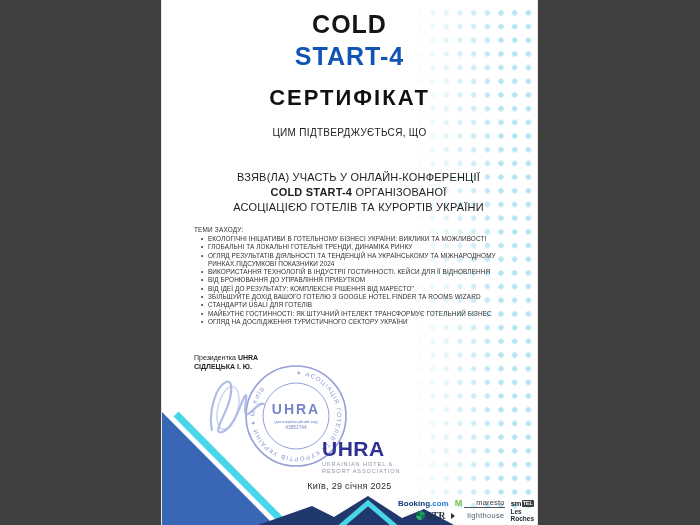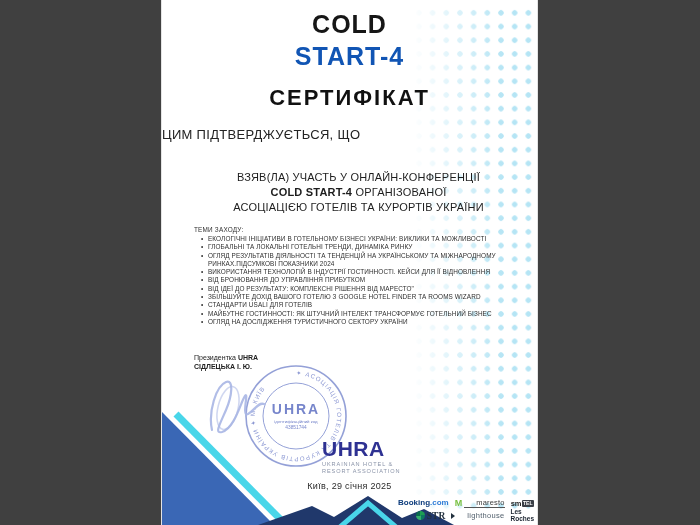--- a/index.html
+++ b/index.html
@@ -13,39 +13,39 @@
         background-size:13.7px 13.7px;}
   .dots::after{content:"";position:absolute;inset:0;
         background:linear-gradient(to right,#fff 0%,rgba(255,255,255,.55) 35%,rgba(255,255,255,0) 75%);}
   .content{position:absolute;inset:0;z-index:2;}
   .brand1{position:absolute;left:0;right:0;top:10px;text-align:center;
           font-size:25px;font-weight:800;letter-spacing:1px;color:#161616;}
   .brand2{position:absolute;left:0;right:0;top:42px;text-align:center;
           font-size:25px;font-weight:800;letter-spacing:1px;color:var(--accent_blue,#1155b4);}
   .cert-title{position:absolute;left:0;right:0;top:85px;text-align:center;
           font-size:22px;font-weight:800;letter-spacing:2px;color:#111;}
-  .confirm{position:absolute;left:0;right:0;top:127px;text-align:left;font-size:13px;color:#222;letter-spacing:.3px;}
+  .confirm{position:absolute;left:0;right:0;top:127px;text-align:center;font-size:10px;color:#222;letter-spacing:.3px;}
   .recipient{position:absolute;left:0;right:0;top:148px;text-align:center;font-size:11.5px;font-weight:800;color:#111;letter-spacing:.3px;}
   .part{position:absolute;left:18px;right:0;top:170px;text-align:center;font-size:11px;color:#1d1d1d;line-height:15px;letter-spacing:.2px;}
   .part b{font-weight:800;}
   .topics{position:absolute;left:32px;top:226px;width:302px;color:#2e2e2e;}
   .topics-heading{font-size:6.4px;letter-spacing:.2px;margin:0 0 2px 0;font-weight:400;}
   .topics ul{margin:0;padding:0 0 0 7px;list-style:none;}
   .topics li{position:relative;font-size:6.4px;line-height:8.3px;padding-left:7px;letter-spacing:.1px;}
   .topics li::before{content:"•";position:absolute;left:0;top:0;font-size:6.4px;}
   .sig-block{position:absolute;left:32px;top:353px;font-size:7px;color:#222;line-height:9px;}
   .sig-name{font-weight:700;}
   .stamp{position:absolute;left:80px;top:362px;width:108px;height:108px;opacity:.85;}
   .signature{position:absolute;left:40px;top:372px;width:92px;height:72px;}
   .org-logo{position:absolute;left:160px;top:438px;width:80px;}
   .org-logo-name{font-size:21px;font-weight:800;letter-spacing:.5px;color:var(--logo_navy,#2e3192);line-height:22px;}
   .org-logo-sub{font-size:5.6px;letter-spacing:.9px;color:#8a93a8;line-height:7px;margin-top:1px;}
   .date-line{position:absolute;left:0;right:0;top:481px;text-align:center;font-size:9px;color:#2b2b2b;letter-spacing:.3px;}
   .partners{position:absolute;right:3px;bottom:3px;width:136px;display:flex;flex-direction:column;gap:1px;align-items:flex-end;z-index:3;}
-  .partner-row{display:flex;gap:6px;}
+  .partner-row{display:flex;align-items:center;gap:6px;}
   .logo-booking{font-size:8px;font-weight:700;color:#0c3b7c;}
   .logo-booking .dotcom{color:#2f7cd6;}
   .logo-maresto{display:flex;align-items:center;gap:2px;}
   .logo-maresto .m-mark{font-size:9px;font-weight:800;color:#7ac143;}
   .logo-maresto .m-text{font-size:7.5px;color:#3c3c3c;border-bottom:1px solid #555;letter-spacing:.2px;padding-left:12px;}
   .logo-smtel{display:flex;align-items:center;}
   .logo-smtel .sm{font-size:7.5px;font-weight:800;color:#1c1c1c;}
   .logo-smtel .boxed{font-size:5px;font-weight:700;color:#fff;background:#3a3f46;padding:0 1.5px;line-height:7px;border-radius:1px;}
   .logo-str{display:flex;align-items:center;gap:2px;}
   .str-icon{width:9px;height:9px;border-radius:50%;

